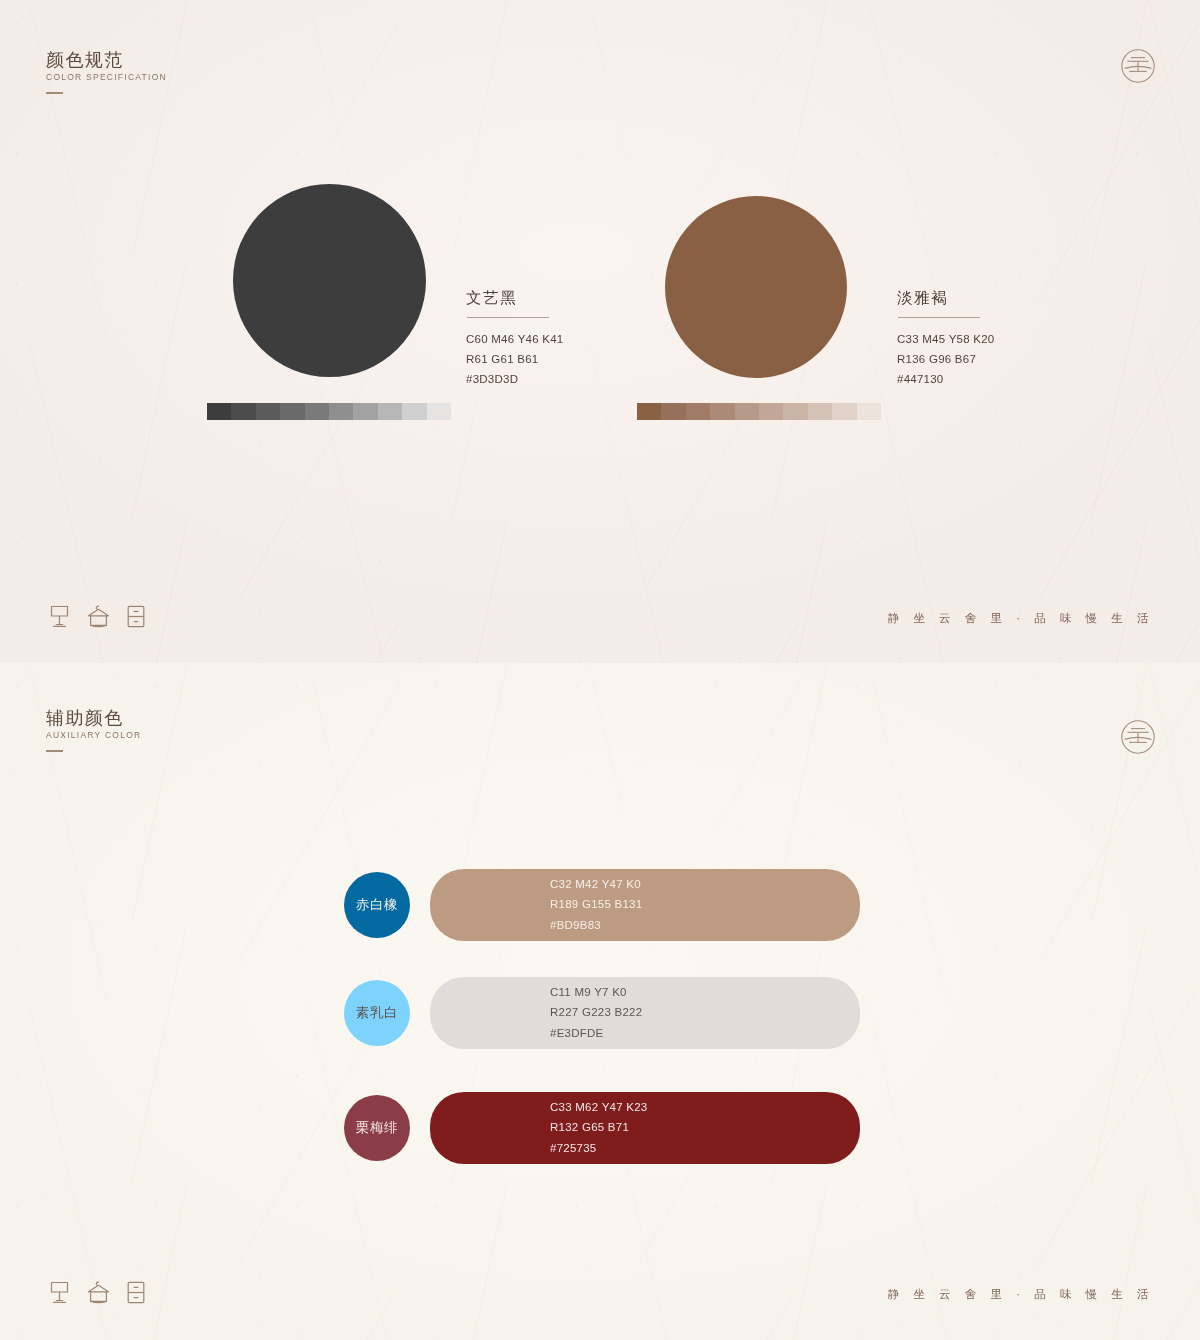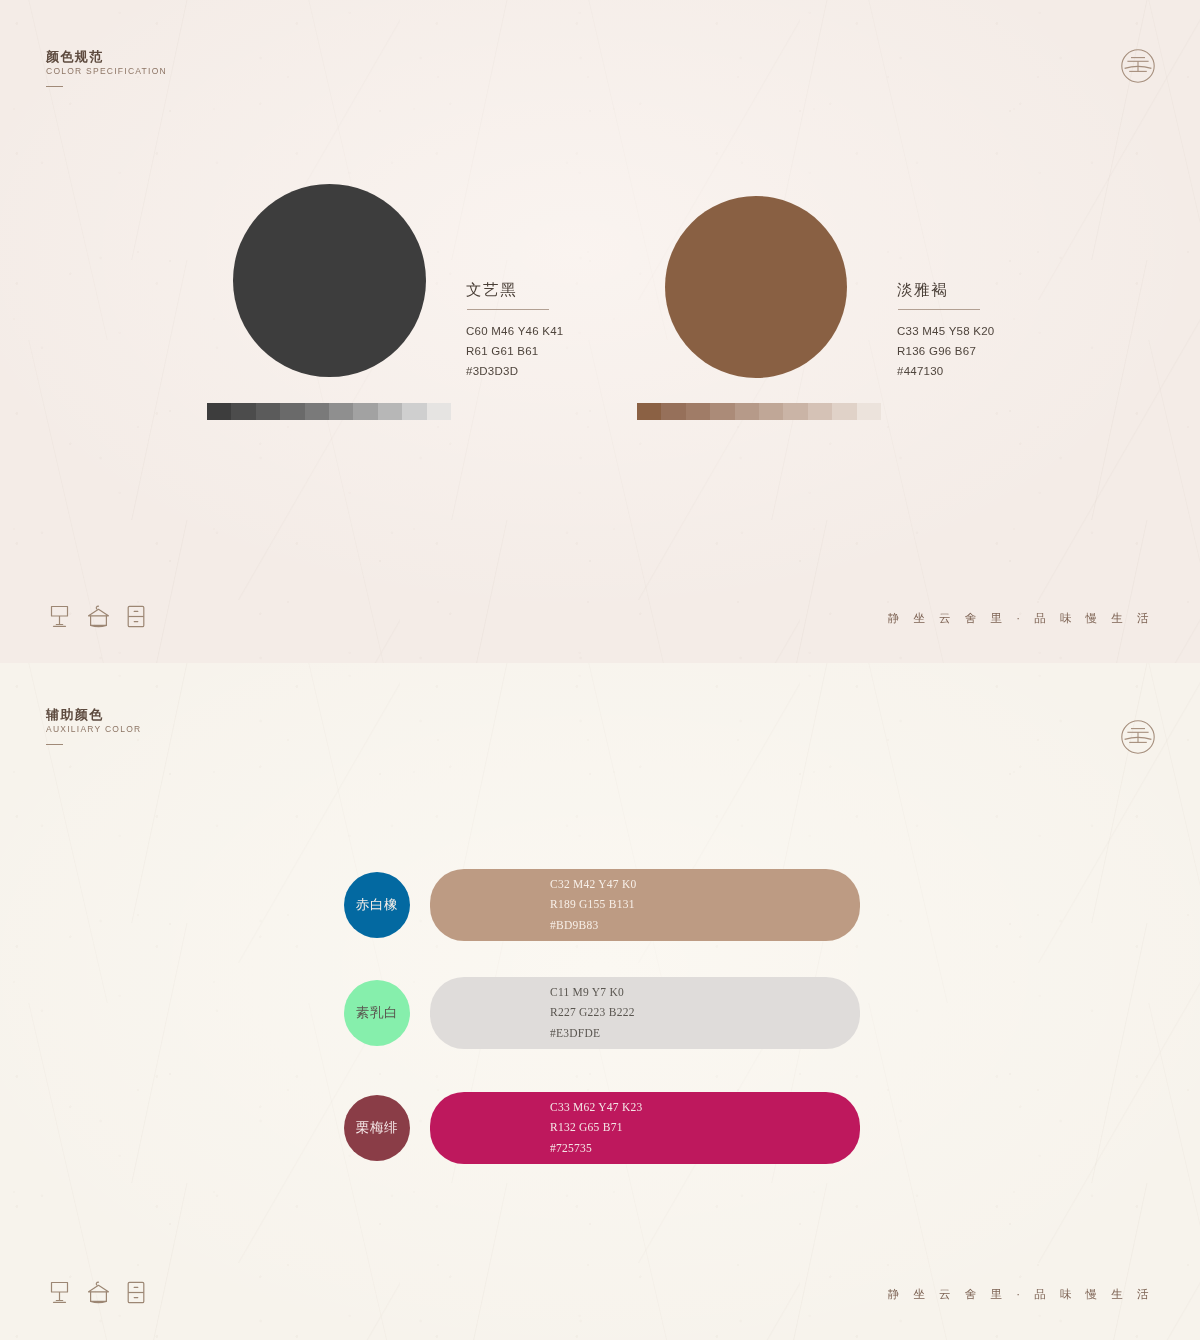--- a/index.html
+++ b/index.html
@@ -64,21 +64,21 @@
     content:"";
     position:absolute; inset:0;
     background:
       radial-gradient(ellipse 950px 560px at 50% 45%, rgba(255,253,248,.5), transparent 72%);
     pointer-events:none;
   }
 
   
   .sec-head { position:absolute; left:46px; }
   .sec-head .cn {
-    font-size:13px; font-weight:700; color:#5d4a3e;
+    font-size:18px; font-weight:400; color:#5d4a3e;
     letter-spacing:1.4px; line-height:1.35;
   }
   .sec-head .en {
     font-size:8.5px; color:#8d7565;
     letter-spacing:1.25px; line-height:1.3;
   }
   .sec-head .rule {
     width:17px; height:1.6px; background:#a08a78;
     margin-top:9px;
   }
@@ -87,21 +87,21 @@
   .logo { position:absolute; width:44px; height:44px; }
   .logo svg { display:block; width:44px; height:44px; }
 
   
   .swatch-circle {
     position:absolute; border-radius:50%;
   }
   .swatch-info { position:absolute; }
   .swatch-info .name {
     font-size:15.5px; color:#4a3f37; font-weight:400;
-    letter-spacing:1.6px; line-height:1.3;
+    letter-spacing:1.6px; line-height:1.3;margin-top:8px;
   }
   .swatch-info .namerule {
     width:82px; height:1px; background:#b2a093;
     margin:9px 0 12px 1px;
   }
   .swatch-info .vals {
     font-size:11.5px; color:#4e443c; line-height:1.72;
     letter-spacing:.25px;
   }
 
@@ -115,21 +115,21 @@
   .tagline {
     position:absolute;
     font-size:11.5px; color:#7d6354;
     letter-spacing:5.5px; white-space:nowrap;
   }
 
   
   .aux-row { position:absolute; left:344px; }
   .aux-bar {
     position:absolute; left:86px; top:0;
-    width:430px; border-radius:34px;font-family:Liberation Serif, serif;
+    width:430px; border-radius:34px;
   }
   .aux-bar .vals {
     position:absolute; left:120px; top:50%;
     transform:translateY(-50%);
     font-size:11.5px; line-height:1.78; letter-spacing:.25px;
     white-space:nowrap;
   }
   .aux-dot {
     position:absolute; left:0; top:50%;
     transform:translateY(-50%);
@@ -267,27 +267,27 @@
 </div>
 
 <div class="aux-row" style="top:977px; height:72px;">
   <div class="aux-bar" style="height:72px; background:#dfdcda;">
     <div class="vals" style="color:#5a5650;">
       <div>C11 M9 Y7 K0</div>
       <div>R227 G223 B222</div>
       <div>#E3DFDE</div>
     </div>
   </div>
-  <div class="aux-dot" style="top:36px; background:#86efac; color:#5a5650;">
+  <div class="aux-dot" style="top:36px; background:#7dd3fc; color:#5a5650;">
     <span>素乳白</span>
   </div>
 </div>
 
 <div class="aux-row" style="top:1092px; height:72px;">
-  <div class="aux-bar" style="height:72px; background:#be185d;">
+  <div class="aux-bar" style="height:72px; background:#7f1d1d;">
     <div class="vals" style="color:#f4e6e6;">
       <div>C33 M62 Y47 K23</div>
       <div>R132 G65 B71</div>
       <div>#725735</div>
     </div>
   </div>
   <div class="aux-dot" style="top:36px; background:#8a3d47; color:#f4e6e6;">
     <span>栗梅绯</span>
   </div>
 </div>

